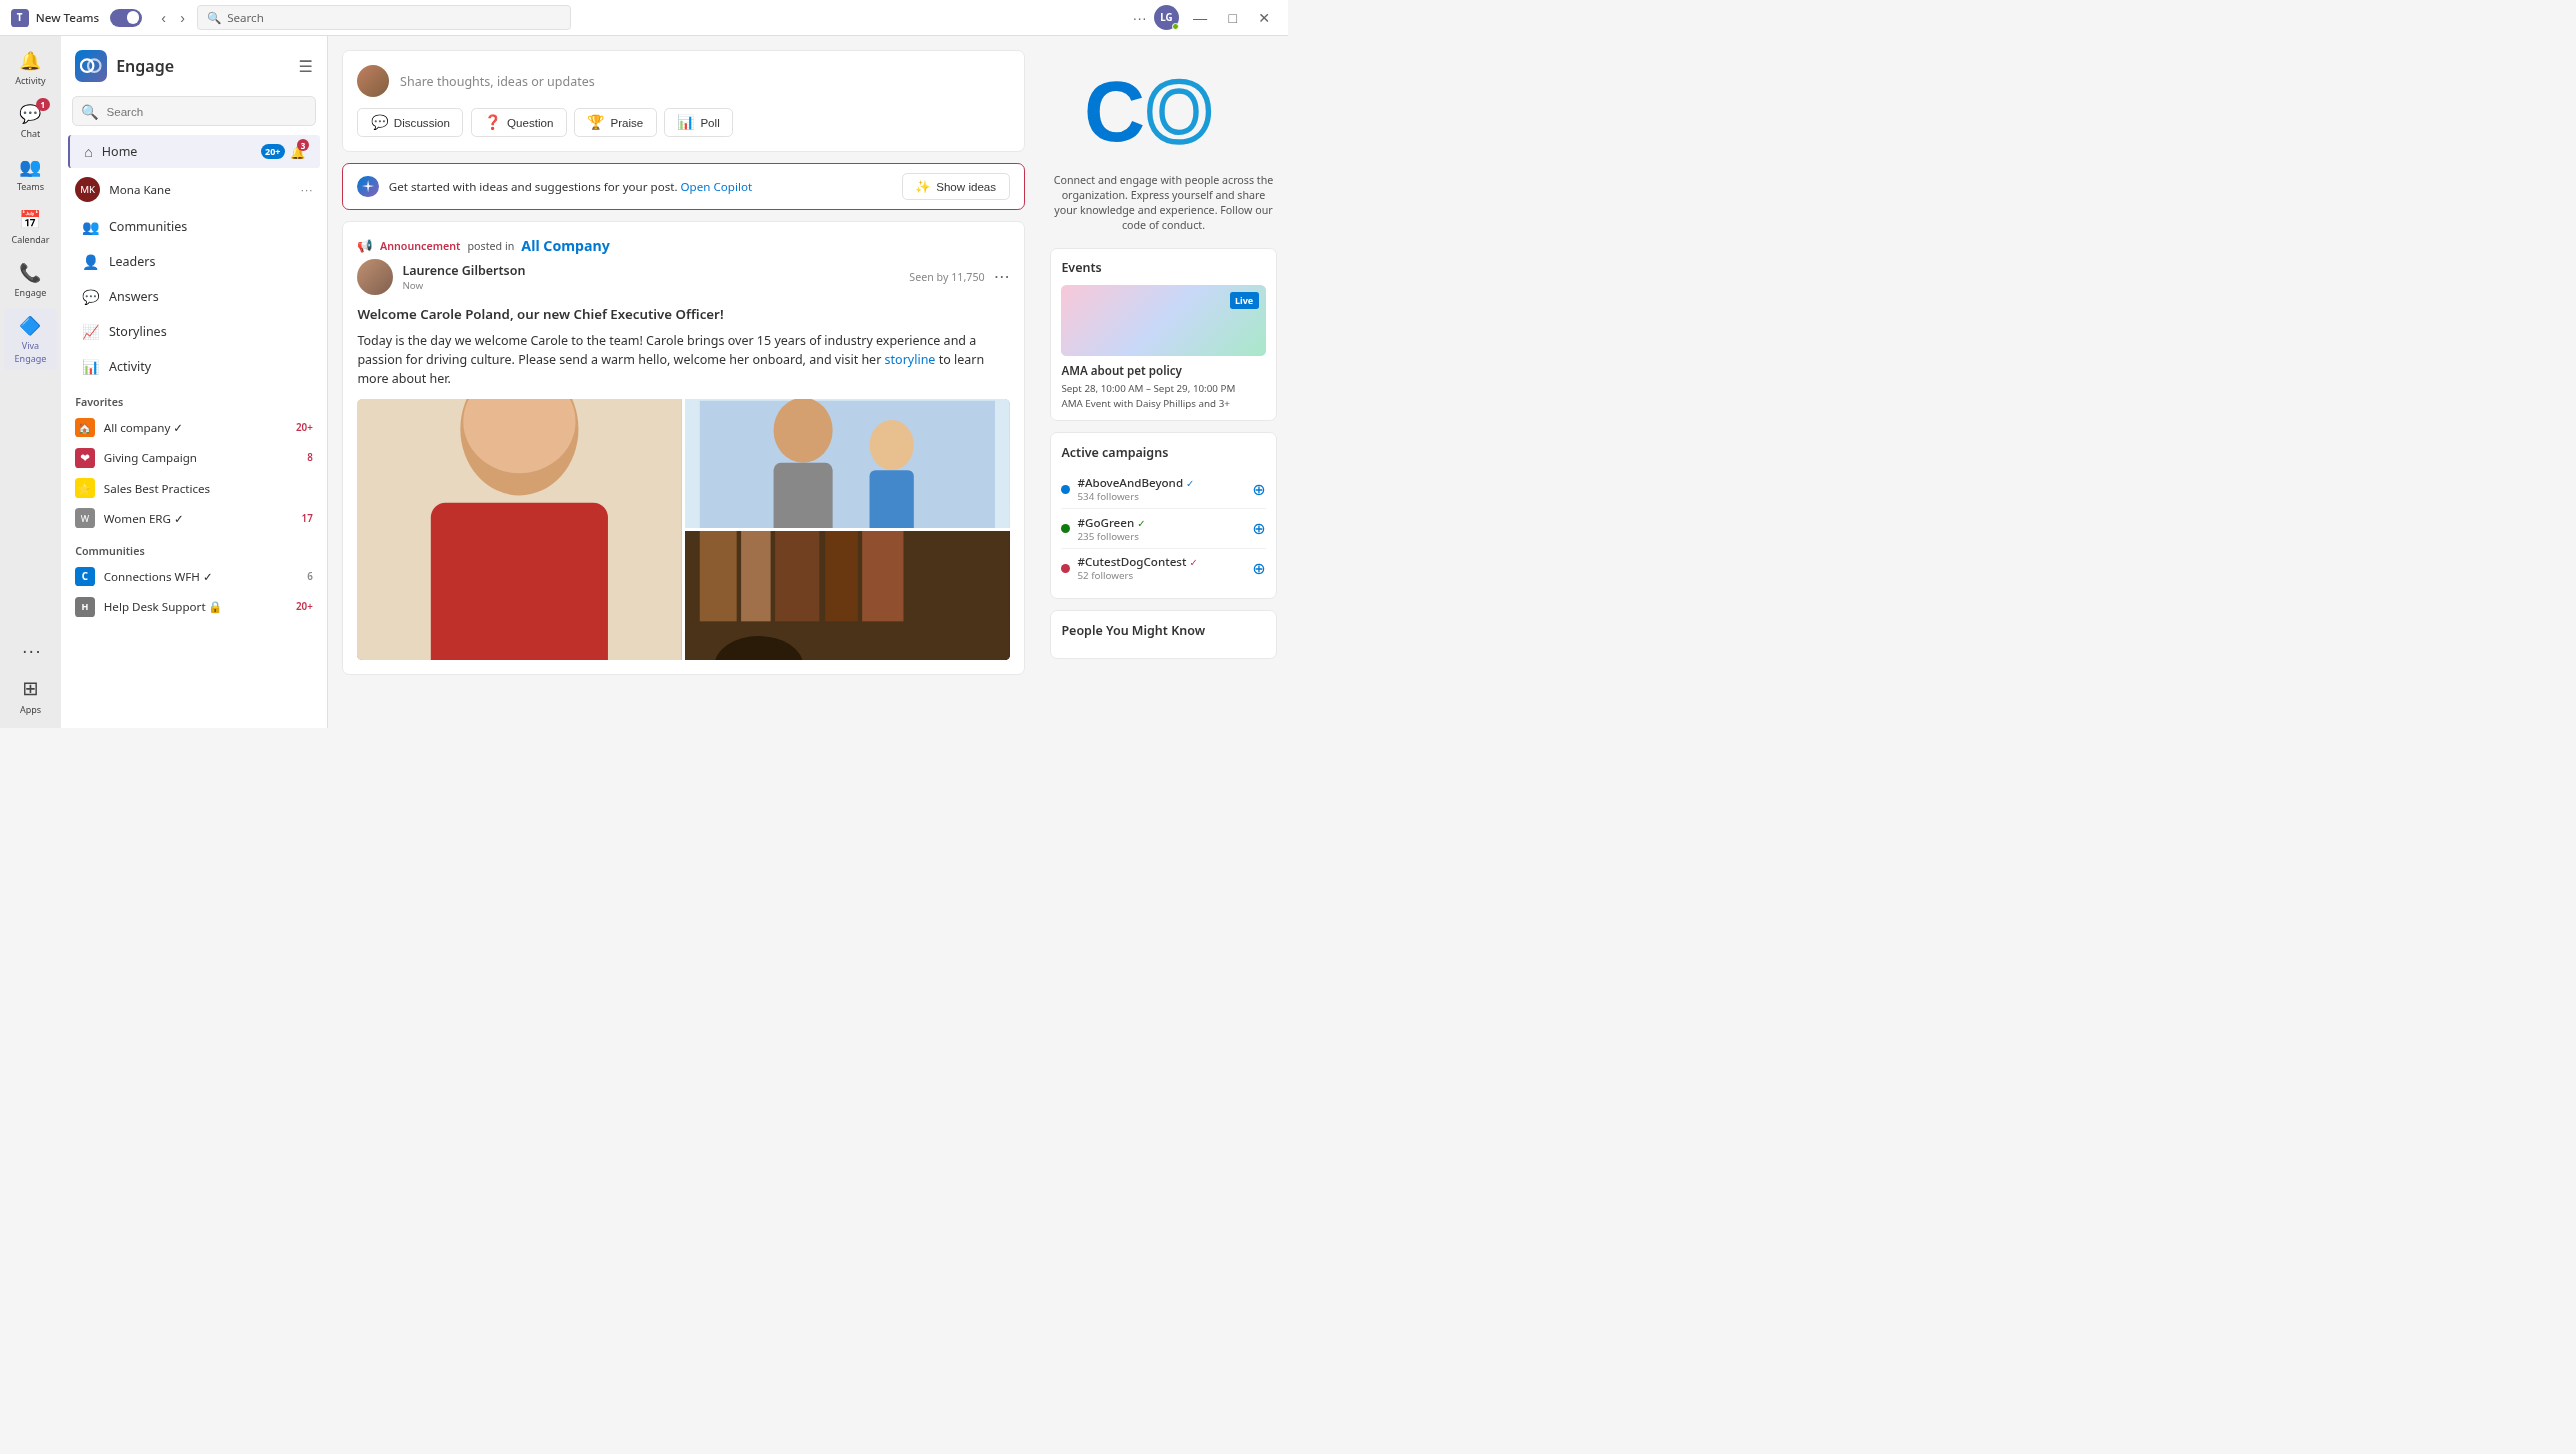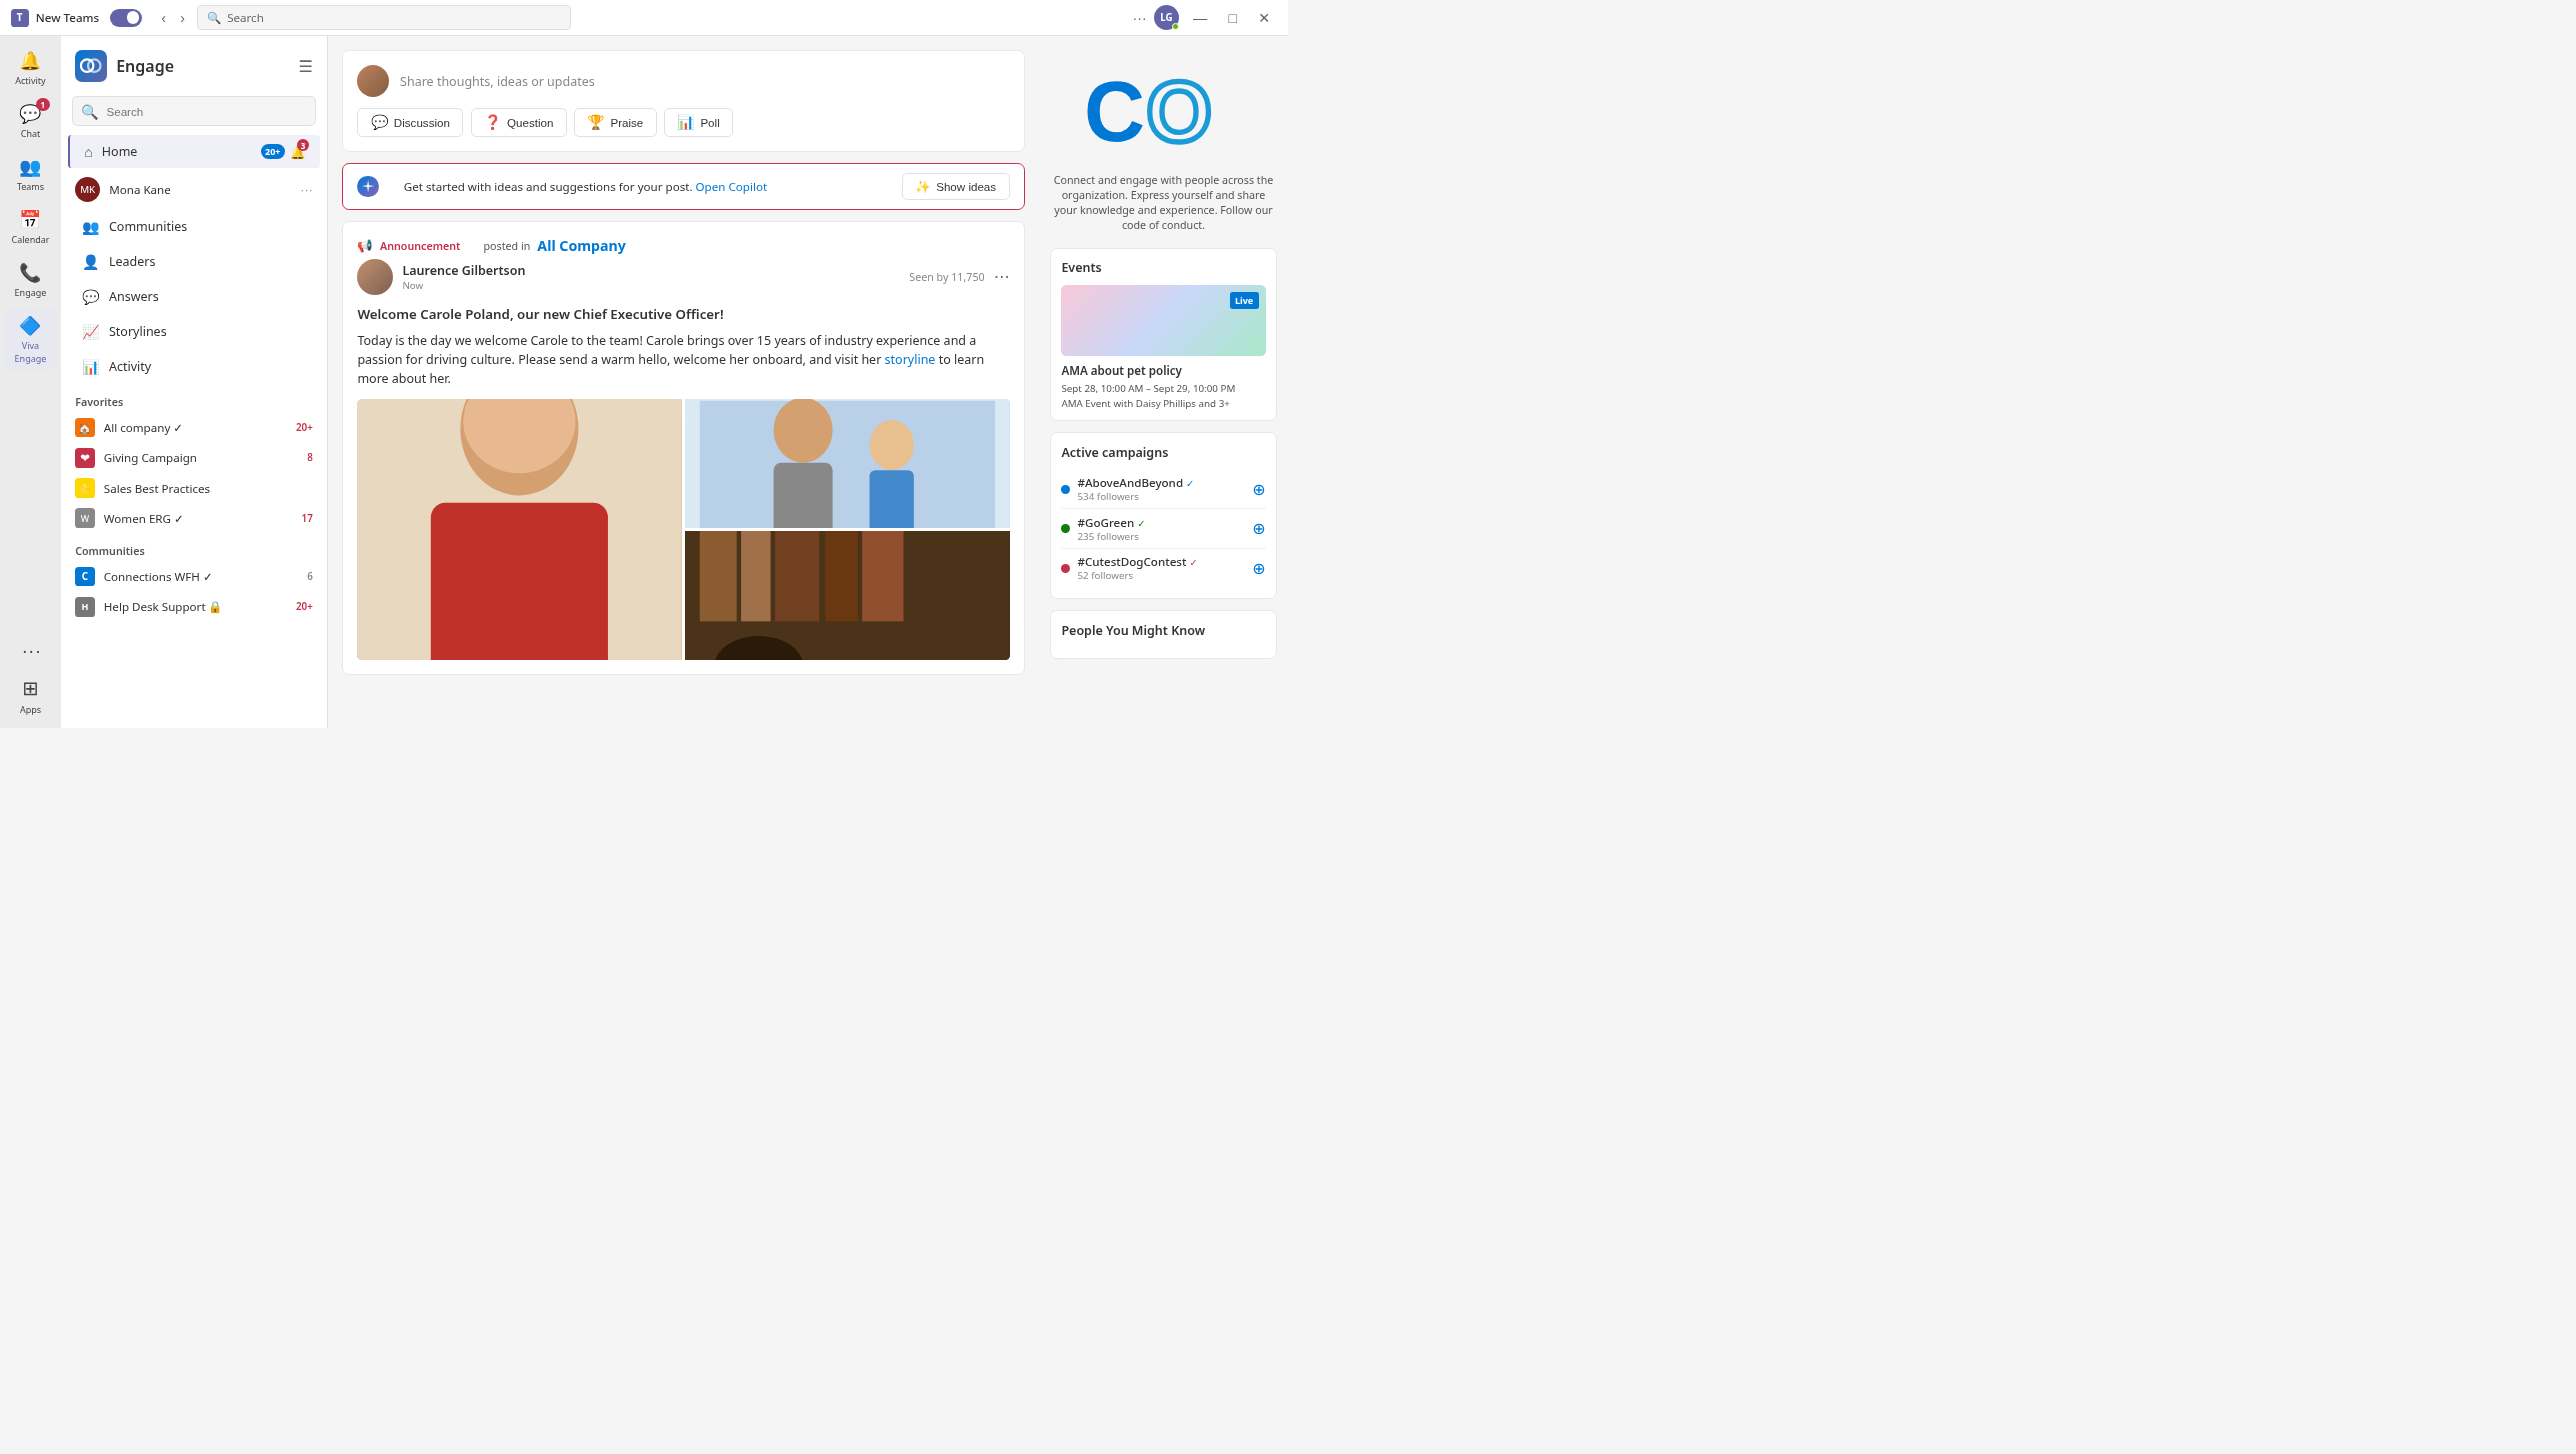--- a/index.html
+++ b/index.html
@@ -73,32 +73,32 @@
 
     
     .composer { background: white; border-radius: 7.1px; padding: 14.2px; margin-bottom: 10.7px; border: 0.9px solid #e8e8e8; }
     .composer-input { display: flex; align-items: center; gap: 10.7px; margin-bottom: 10.7px; }
     .composer-avatar { width: 32px; height: 32px; border-radius: 50%; background: #888; overflow: hidden; flex-shrink: 0; }
     .composer-placeholder { color: #888; font-size: 12.5px; flex: 1; }
     .composer-actions { display: flex; gap: 7.1px; flex-wrap: wrap; }
     .composer-btn { display: flex; align-items: center; gap: 5.3px; padding: 5.3px 12.5px; border: 0.9px solid #e0e0e0; border-radius: 5.3px; background: white; cursor: pointer; font-size: 11.6px; color: #333; }
 
     
-    .copilot-bar { display: flex; align-items: center; border: 1.8px solid #c4314b; border-radius: 7.1px; padding: 9px 14.2px; background: white; margin-bottom: 10.7px; gap: 25px; }
+    .copilot-bar { display: flex; align-items: center; border: 1.8px solid #c4314b; border-radius: 7.1px; padding: 9px 14.2px; background: white; margin-bottom: 10.7px; gap: 10px; }
     .copilot-icon { width: 21.4px; height: 21.4px; background: linear-gradient(135deg, #0078d4, #8764b8); border-radius: 50%; display: flex; align-items: center; justify-content: center; color: white; font-size: 9.8px; flex-shrink: 0; }
     .copilot-text { flex: 1; font-size: 11.6px; color: #333; }
     .copilot-link { color: #0078d4; cursor: pointer; text-decoration: none; }
     .show-ideas-btn { display: flex; align-items: center; gap: 5.3px; padding: 5.3px 12.5px; background: white; border: 0.9px solid #e0e0e0; border-radius: 5.3px; cursor: pointer; font-size: 11.6px; color: #333; white-space: nowrap; }
     .sparkle-icon { font-size: 12.5px; }
 
     
     .post-card { background: white; border-radius: 7.1px; padding: 14.2px; border: 0.9px solid #e8e8e8; }
     .post-header { display: flex; align-items: center; gap: 7.1px; margin-bottom: 3.6px; }
     .announcement-tag { color: #c4314b; font-size: 10.7px; font-weight: 600; }
-    .posted-in { font-size: 10.7px; color: #555; margin-left: 16px; }
+    .posted-in { font-size: 10.7px; color: #555; }
     .posted-in-link { color: #0078d4; font-weight: 700; }
     .post-author-row { display: flex; align-items: center; gap: 9px; margin-bottom: 10.7px; }
     .post-author-avatar { width: 36px; height: 36px; border-radius: 50%; background: #888; overflow: hidden; flex-shrink: 0; }
     .post-author-info { flex: 1; }
     .post-author-name { font-size: 12.5px; font-weight: 600; color: #333; }
     .post-time { font-size: 9.8px; color: #888; }
     .post-seen { margin-left: auto; font-size: 10.7px; color: #888; }
     .post-more { background: none; border: none; cursor: pointer; color: #666; font-size: 16px; }
     .post-title { font-size: 13.3px; font-weight: 600; color: #333; margin-bottom: 9px; }
     .post-body { font-size: 12.5px; color: #333; line-height: 1.5; margin-bottom: 10.7px; }

